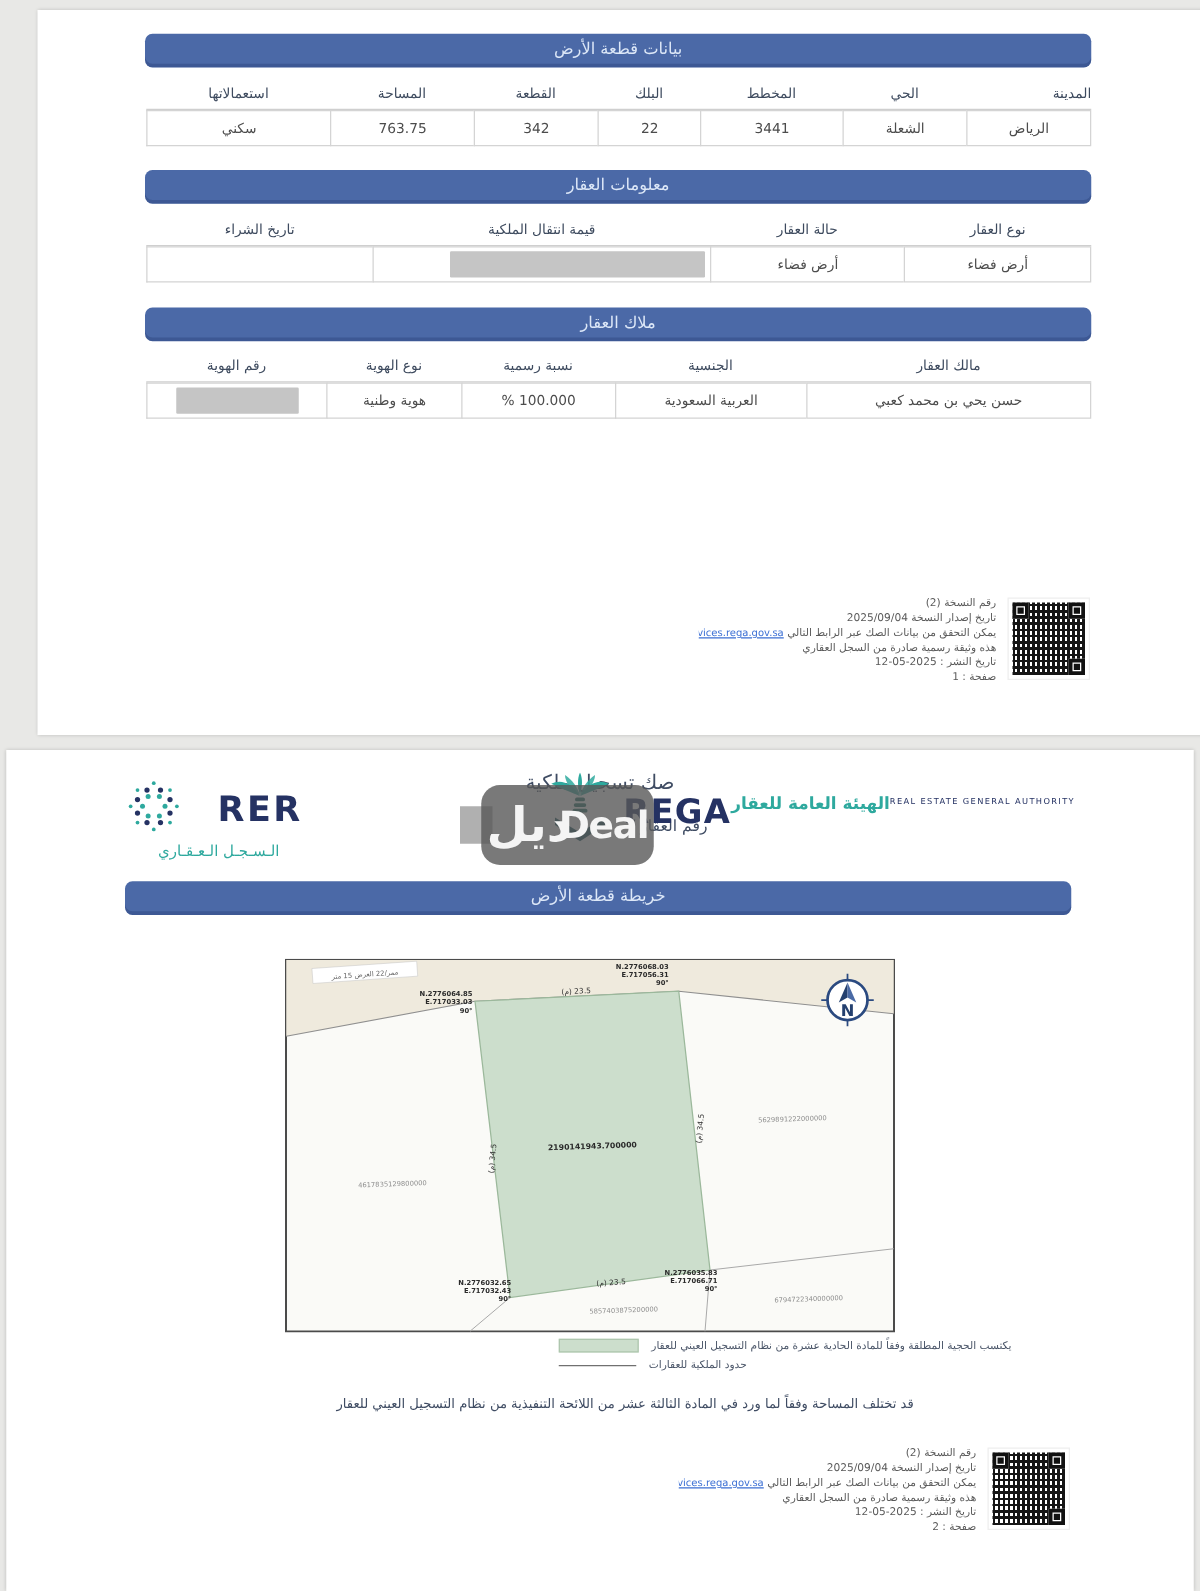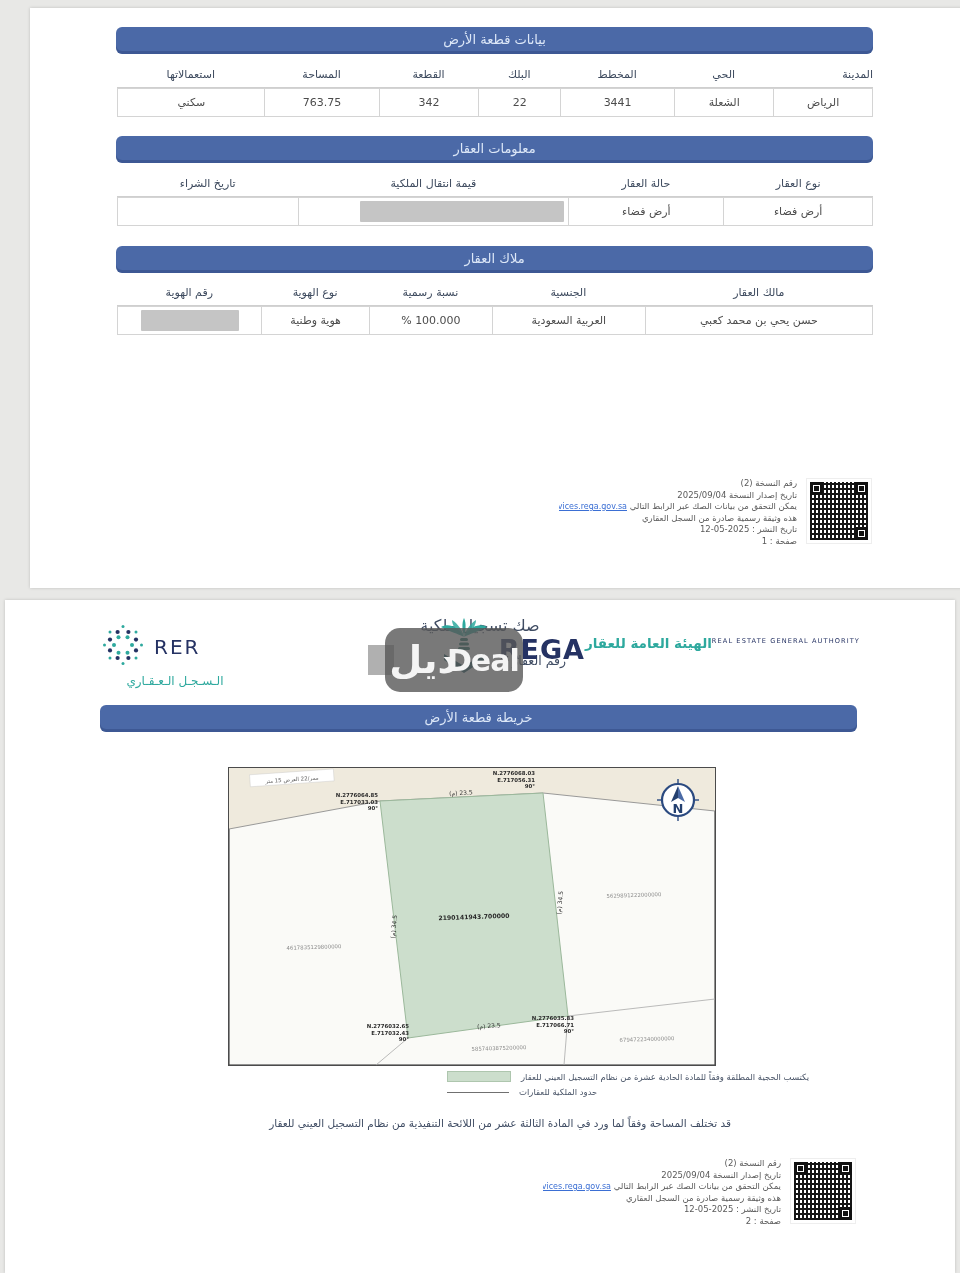--- a/index.html
+++ b/index.html
@@ -29,21 +29,21 @@
   .qr .pat{position:absolute;inset:3px;
      background:repeating-linear-gradient(90deg,#151515 0 2px,transparent 2px 4px),
                 repeating-linear-gradient(0deg,#151515 0 2px,#ffffff 2px 5px);}
   .qr .fp{position:absolute;width:13px;height:13px;border:3px solid #111;background:#fff;box-sizing:border-box;}
   .qr .fp::after{content:'';position:absolute;inset:1px;background:#111;}
   .fp.tl{top:3px;right:3px;} .fp.tr{top:3px;left:3px;} .fp.bl{bottom:3px;right:3px;}
 
   
   .rer{position:absolute;left:95px;top:22px;direction:ltr;width:160px;}
   .rer-row{display:flex;align-items:center;gap:8px;}
-  .rer-name{font-size:20px;font-weight:normal;color:#253263;letter-spacing:2px;}
+  .rer-name{font-size:28px;font-weight:bold;color:#253263;letter-spacing:2px;margin-left:20px;}
   .rer-sub{font-size:12px;color:#2ea99e;margin-top:2px;text-align:center;width:150px;letter-spacing:1px;}
   .rega{position:absolute;right:95px;top:18px;direction:ltr;display:flex;gap:8px;align-items:center;}
   .rega-col{display:flex;flex-direction:row;line-height:1.05;}
   .rega-name{font-size:27px;font-weight:bold;color:#253263;letter-spacing:1px;}
   .rega-ar{font-size:13.5px;font-weight:bold;color:#2ea99e;text-align:left;direction:rtl;}
   .rega-en{font-size:6.6px;color:#253263;letter-spacing:1.1px;margin-top:2px;}
   .deed-title{position:absolute;top:16px;left:0;right:0;text-align:center;font-size:16px;color:#3f4c63;}
   .deed-no{position:absolute;top:53px;right:389px;font-size:12.5px;color:#3f4c63;}
   .wm{position:absolute;left:380px;top:28px;width:138px;height:64px;background:rgba(88,88,88,.8);
       border-radius:15px;display:flex;align-items:center;justify-content:center;direction:ltr;z-index:5;}

